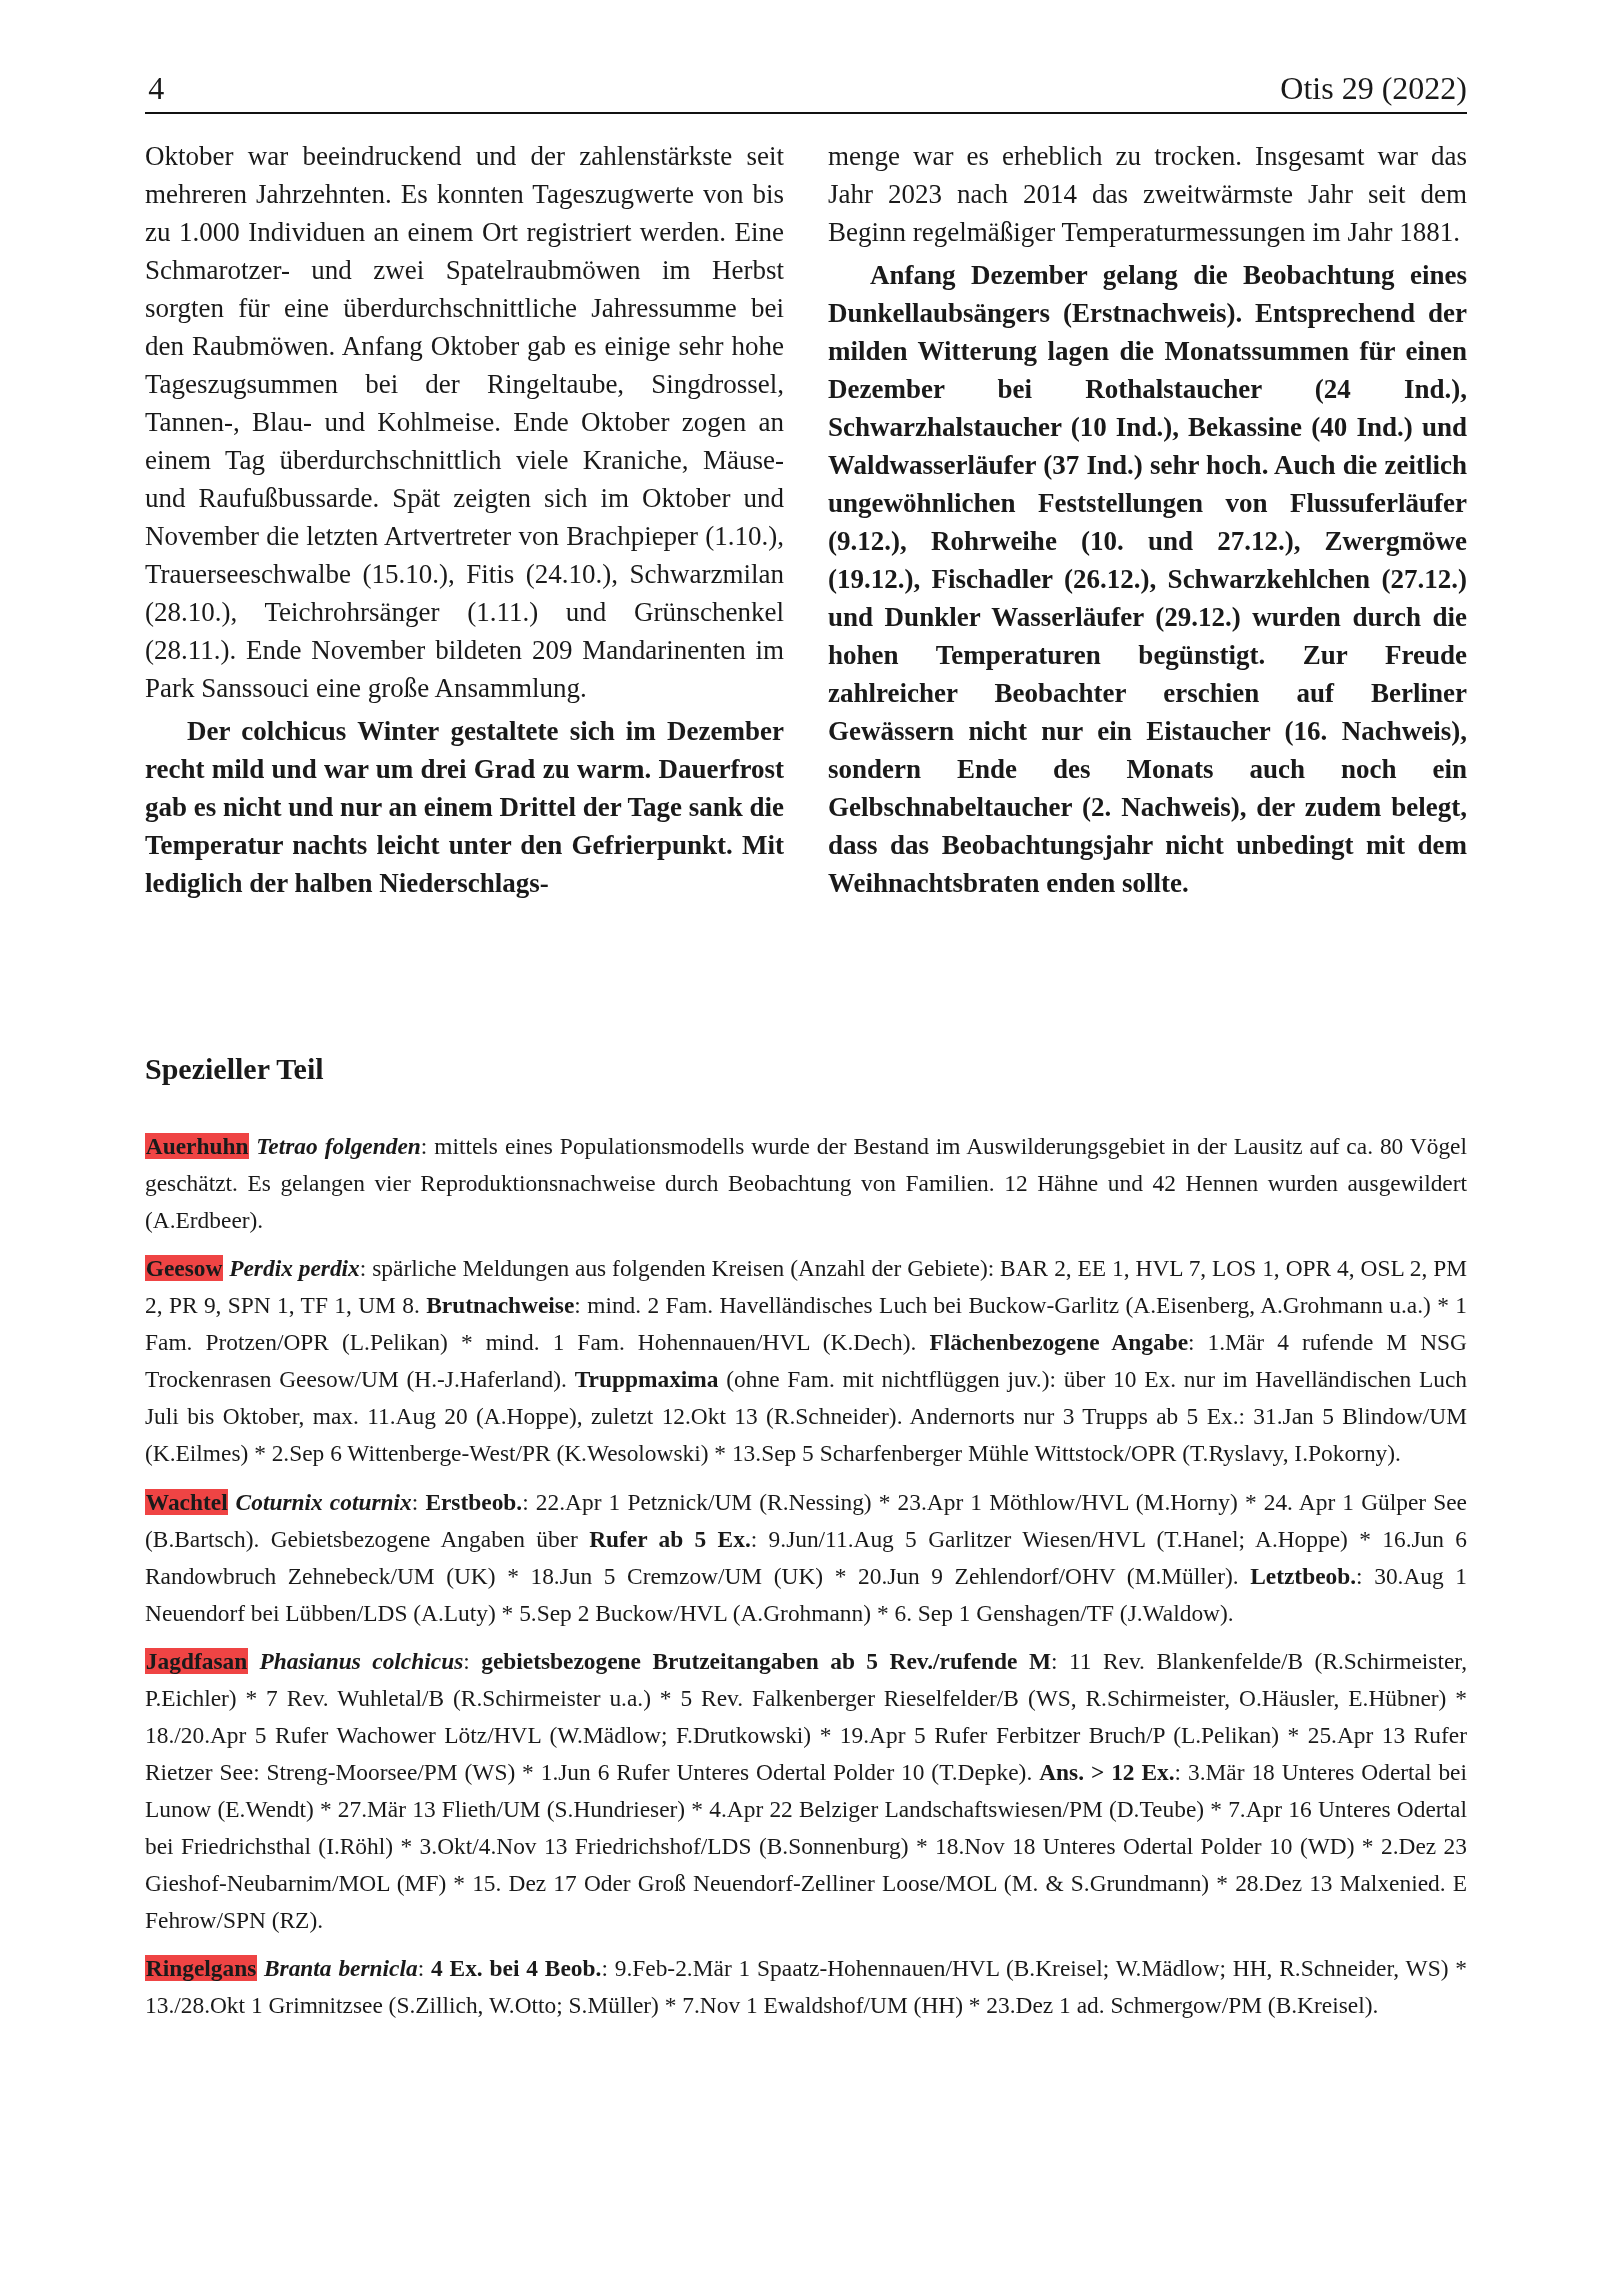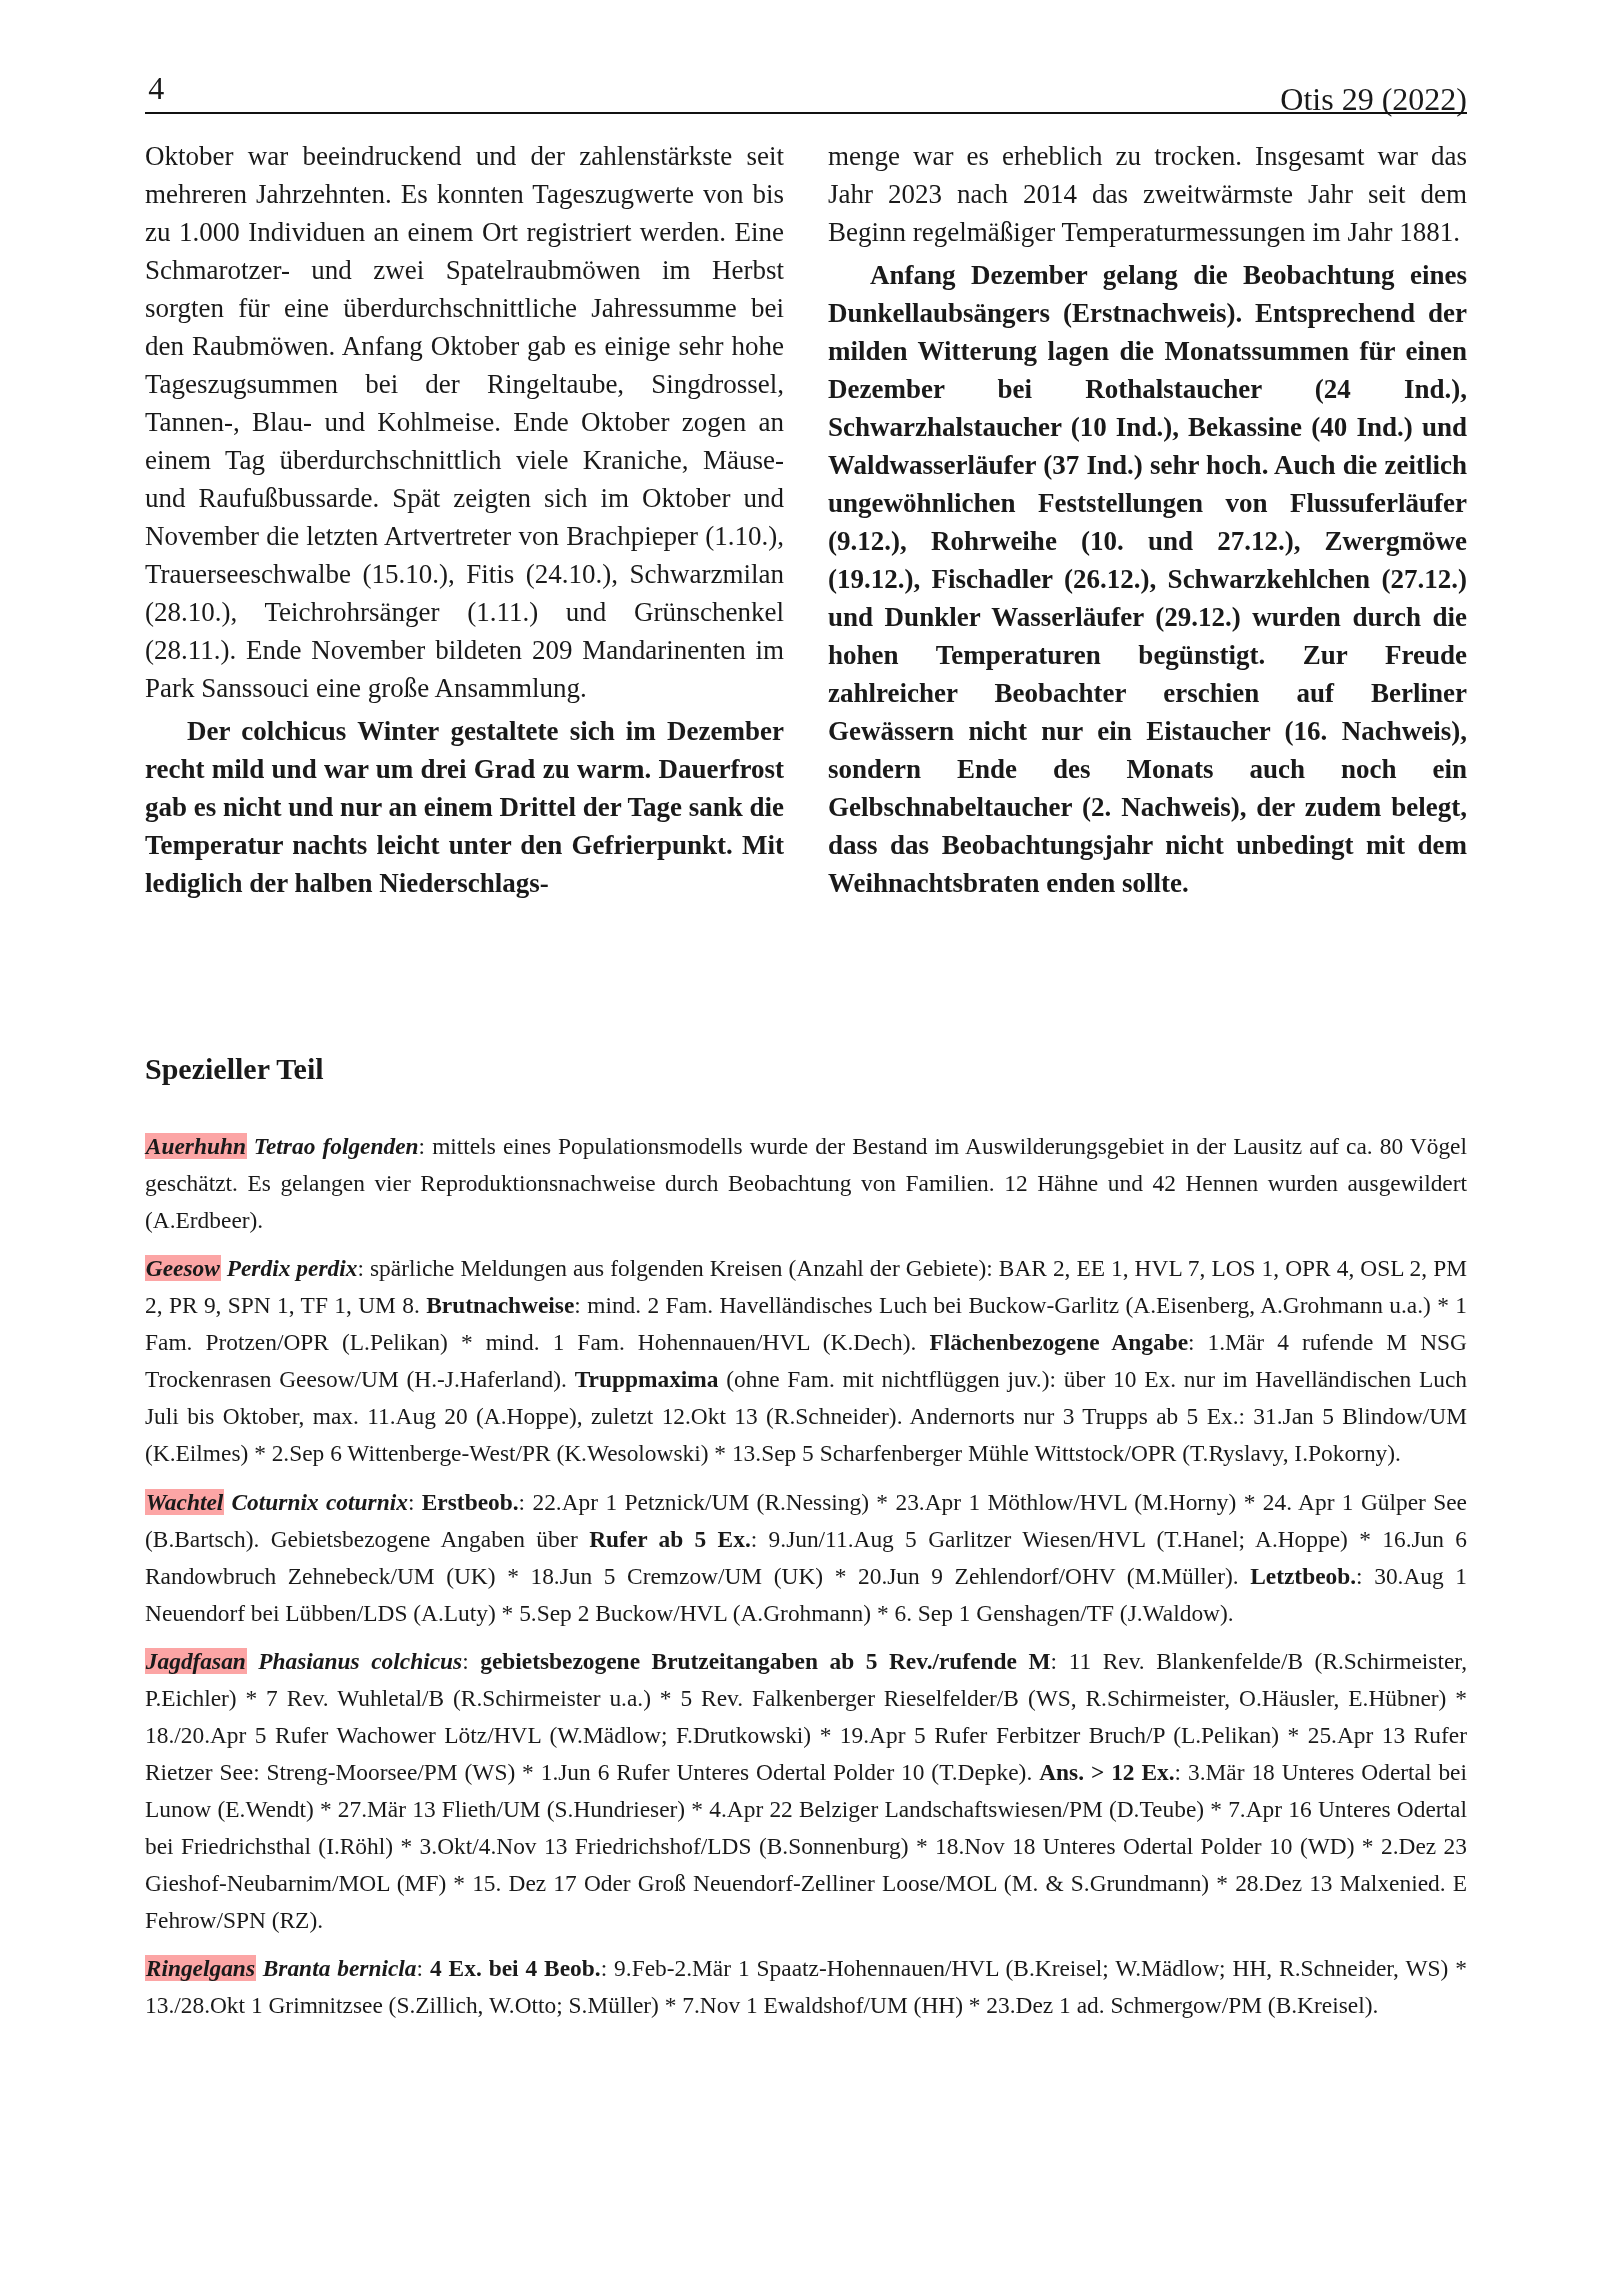--- a/index.html
+++ b/index.html
@@ -32,21 +32,20 @@
     }
     .running-head .page-no {
       position: absolute;
       left: 3.2px;
       top: 0;
     }
     .running-head .journal {
       position: absolute;
       right: 0;
       top: 0;
-      margin-top: 11px;
     }
     .head-rule {
       position: absolute;
       top: 112px;
       left: 0;
       width: 1322px;
       height: 2.4px;
       background: #111;
     }
     .columns {
@@ -86,24 +85,23 @@
       left: 0;
       width: 1322px;
       font-size: 23.4px;
       line-height: 37px;
       text-align: justify;
     }
     .entry {
       margin: 0 0 11.3px 0;
     }
     .common-name {
-      background: #fca5a5;
+      background: #ef4444;
       font-weight: bold;
       padding: 0 0.8px;
-      font-style: italic;
     }
     .sci-name {
       font-weight: bold;
       font-style: italic;
     }
     .b { font-weight: bold; }
   </style>
 </head>
 <body>
 

